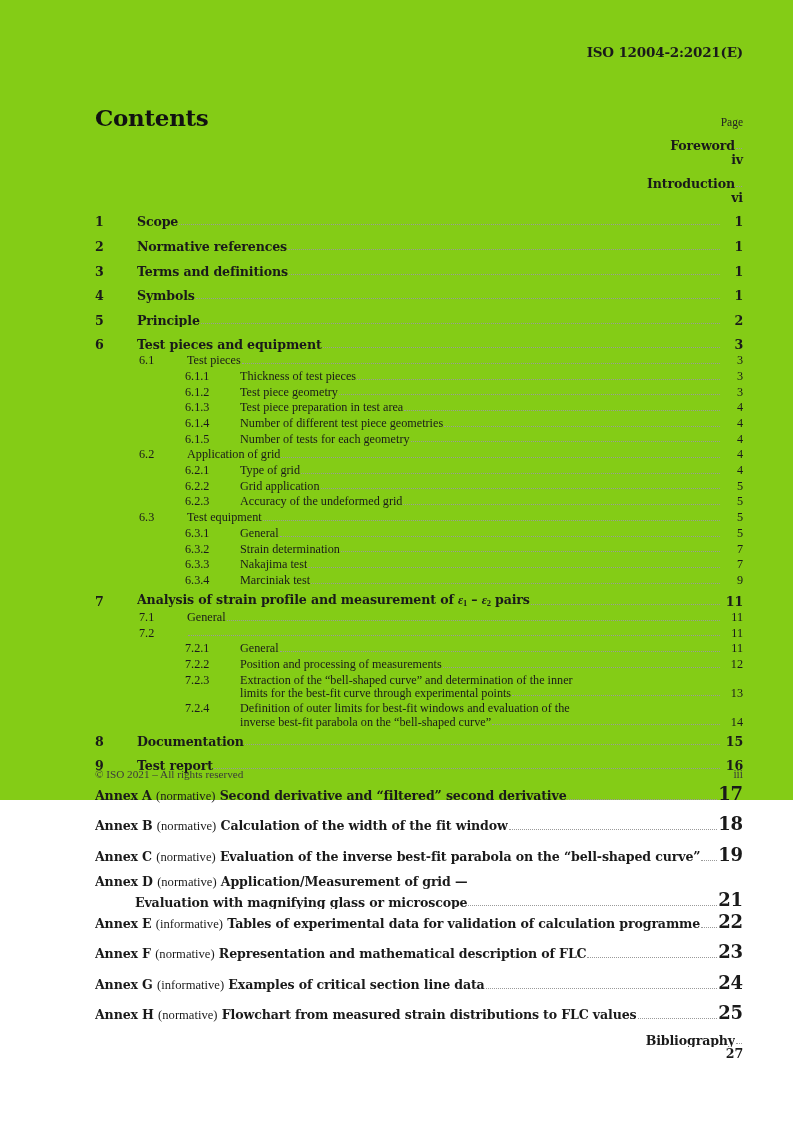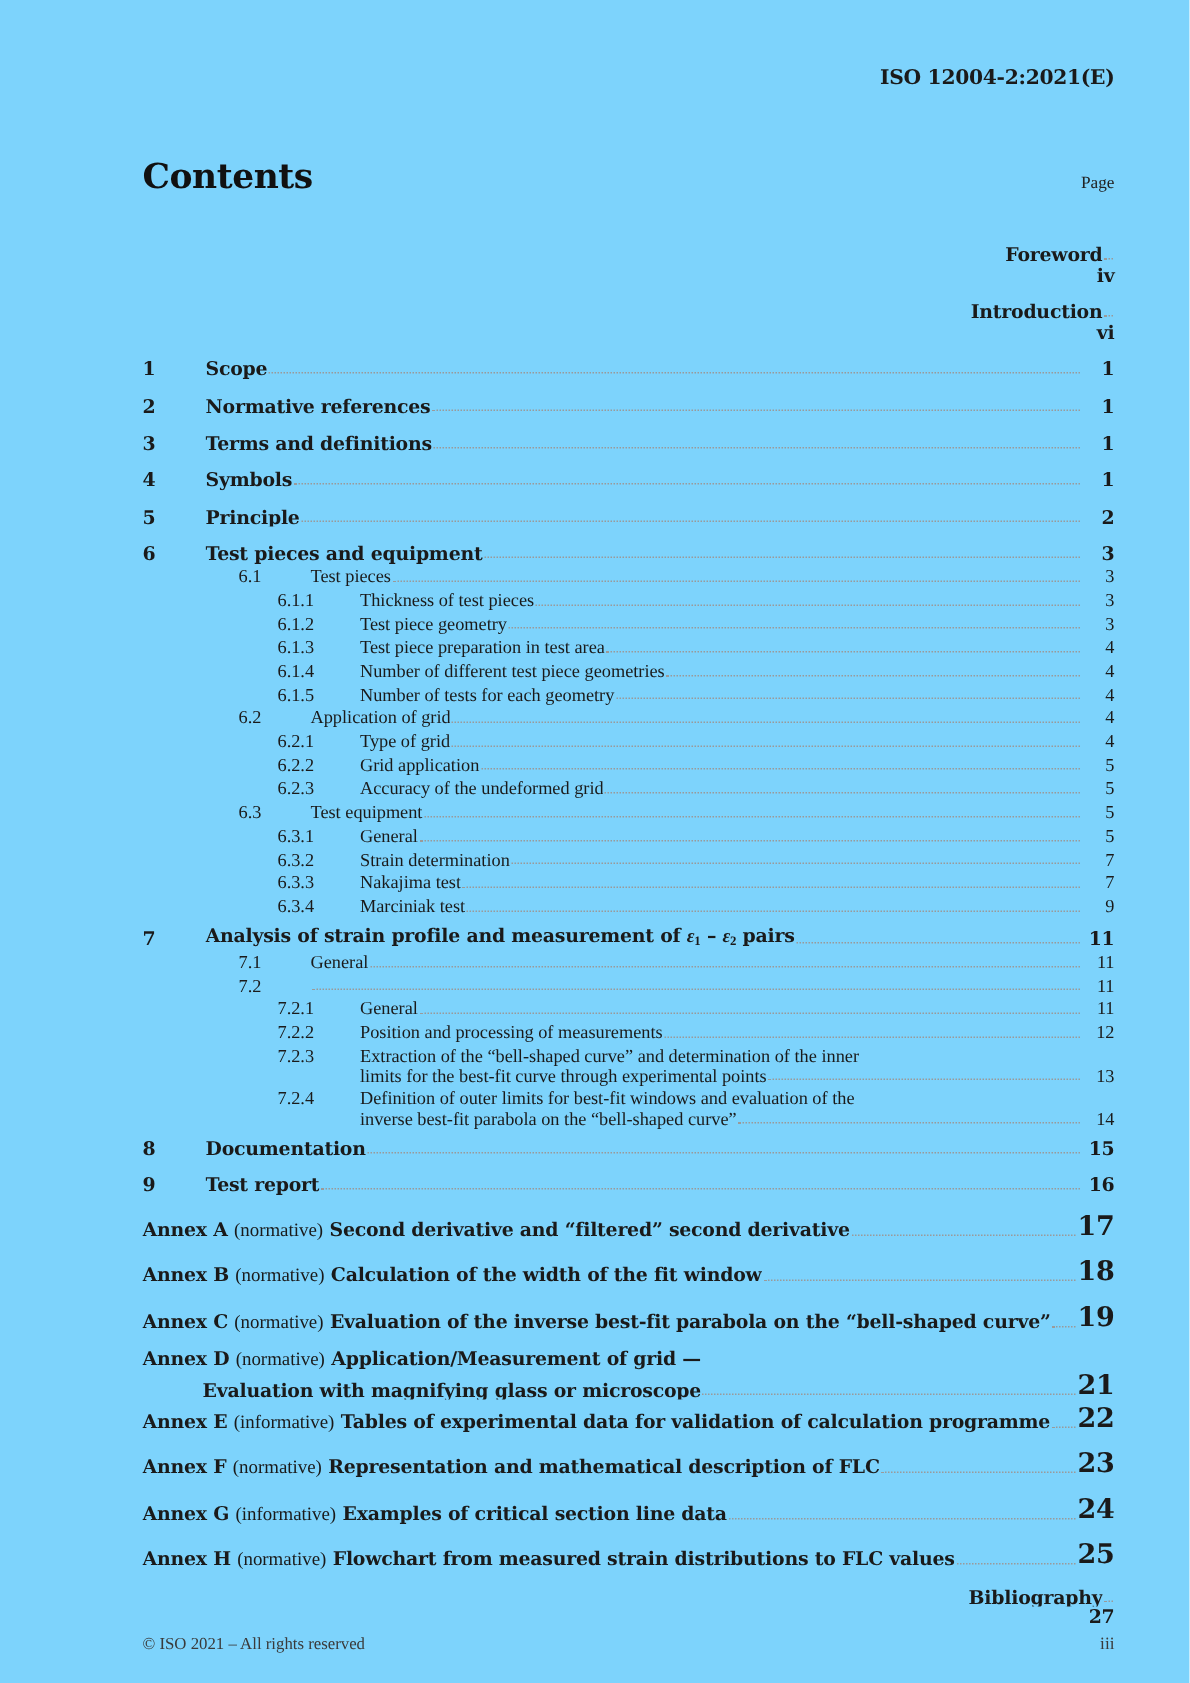--- a/index.html
+++ b/index.html
@@ -12,22 +12,22 @@
     height: 1122px;
     position: relative;
     font-family: "Liberation Serif", serif;
     color: #1a1a1a;
     overflow: hidden;
   }
   .page {
     position: absolute;
     inset: 0;
     width: 793px;
-    height: 1122px;
-    background: #7dd3fc;
+    height: 800px;
+    background: #84cc16;
   }
 
   
   .doc-header {
     position: absolute;
     top: 44px;
     right: 50px;
     font-family: "DejaVu Serif", serif;
     font-weight: bold;
     font-size: 13.5px;
@@ -40,21 +40,21 @@
     position: absolute;
     left: 95px;
     top: 104px;
     width: 648px;
   }
 
   .title-row {
     display: flex;
     align-items: baseline;
     justify-content: space-between;
-    margin-bottom: 32px;
+    margin-bottom: 8px;
   }
   .contents-title {
     font-family: "DejaVu Serif", serif;
     font-weight: bold;
     font-size: 23px;
     letter-spacing: -0.3px;
     color: #111;
   }
   .page-label {
     font-family: "Liberation Serif", serif;
@@ -123,21 +123,21 @@
   .lvl1 .num { width: 42px; }
   .lvl1 .pg { min-width: 22px; font-size: 12.6px; }
 
   
   .lvl2 {
     font-family: "Liberation Serif", serif;
     font-weight: normal;
     font-size: 12.2px;
     margin-bottom: 2.5px;
   }
-  .lvl2 .num { width: 48px; margin-left: 64px; }
+  .lvl2 .num { width: 48px; margin-left: 44px; }
   .lvl2 .pg { min-width: 22px; }
 
   
   .lvl3 {
     font-family: "Liberation Serif", serif;
     font-weight: normal;
     font-size: 12.2px;
     margin-bottom: 2.5px;
   }
   .lvl3 .num { width: 55px; margin-left: 90px; }

